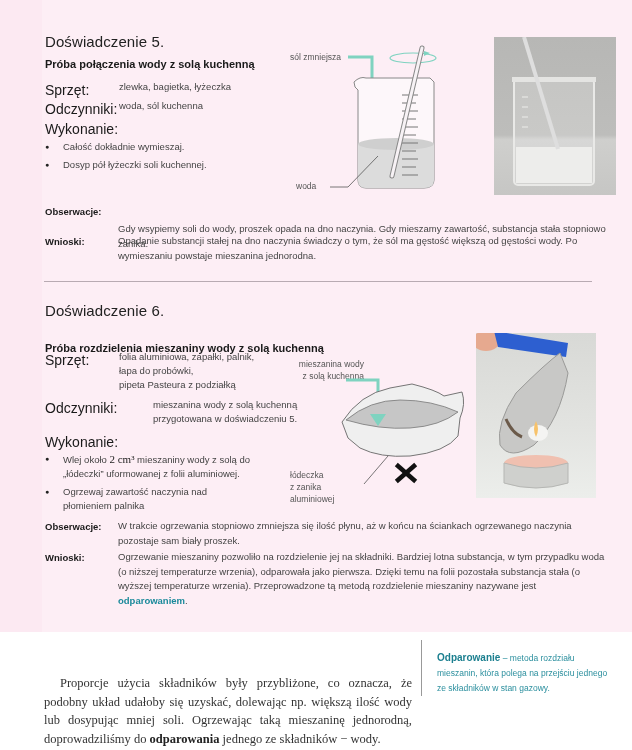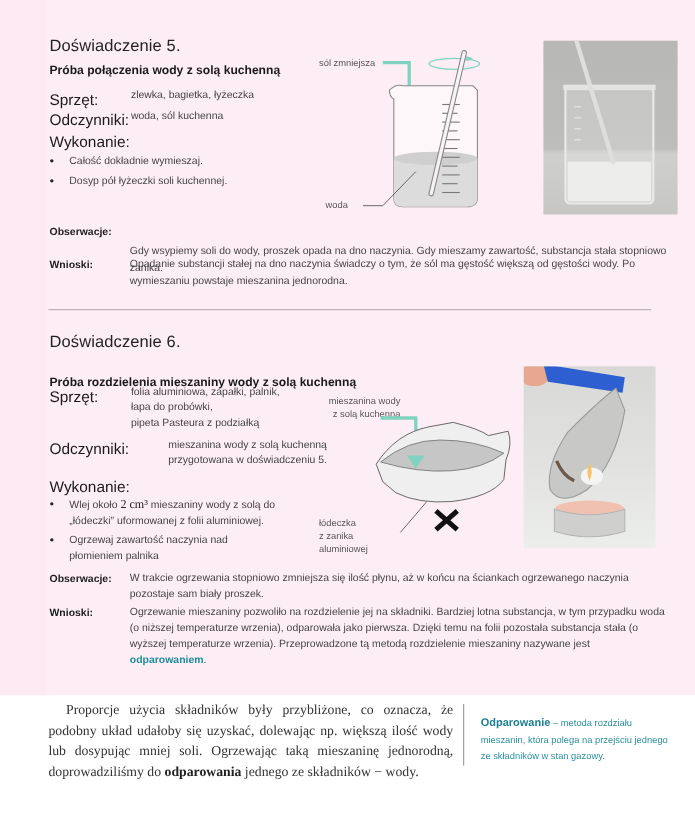--- a/index.html
+++ b/index.html
@@ -19,21 +19,21 @@
     .serif-num { font-family: "Liberation Serif", serif; font-size: 11px; color: #222; }
     .long-label { position: absolute; left: 45px; font-size: 9.5px; font-weight: bold; color: #1a1a1a; }
     .long-text { position: absolute; left: 118px; width: 490px; font-size: 9.5px; color: #444; line-height: 14.5px; }
     .teal-bold { color: #1b8a9b; font-weight: bold; }
 
     .divider { position: absolute; left: 44px; top: 281px; width: 548px; height: 1px; background: #b8aab2; }
 
     .diag-label { position: absolute; font-size: 8.5px; color: #555; line-height: 12px; }
     .photo { position: absolute; overflow: hidden; }
 
-    .body-text { position: absolute; left: 44px; top: 636px; width: 368px; font-family: "Liberation Serif", serif; font-size: 12.5px; color: #333; line-height: 18.5px; text-align: justify; text-indent: 16px; }
+    .body-text { position: absolute; left: 44px; top: 674px; width: 368px; font-family: "Liberation Serif", serif; font-size: 12.5px; color: #333; line-height: 18.5px; text-align: justify; text-indent: 16px; }
     .body-text b { color: #222; }
     .side-rule { position: absolute; left: 421px; top: 640px; width: 1px; height: 56px; background: #999; }
     .side-note { position: absolute; left: 437px; top: 650px; width: 180px; font-size: 8.5px; line-height: 15px; color: #2b8f9e; }
     .side-note b { color: #1b7f8f; font-size: 10px; }
     .page-num { position: absolute; left: 424px; top: 748px; font-size: 9px; font-weight: bold; font-style: italic; color: #111; }
   </style>
 </head>
 <body>
 
 <div class="pink"></div>

